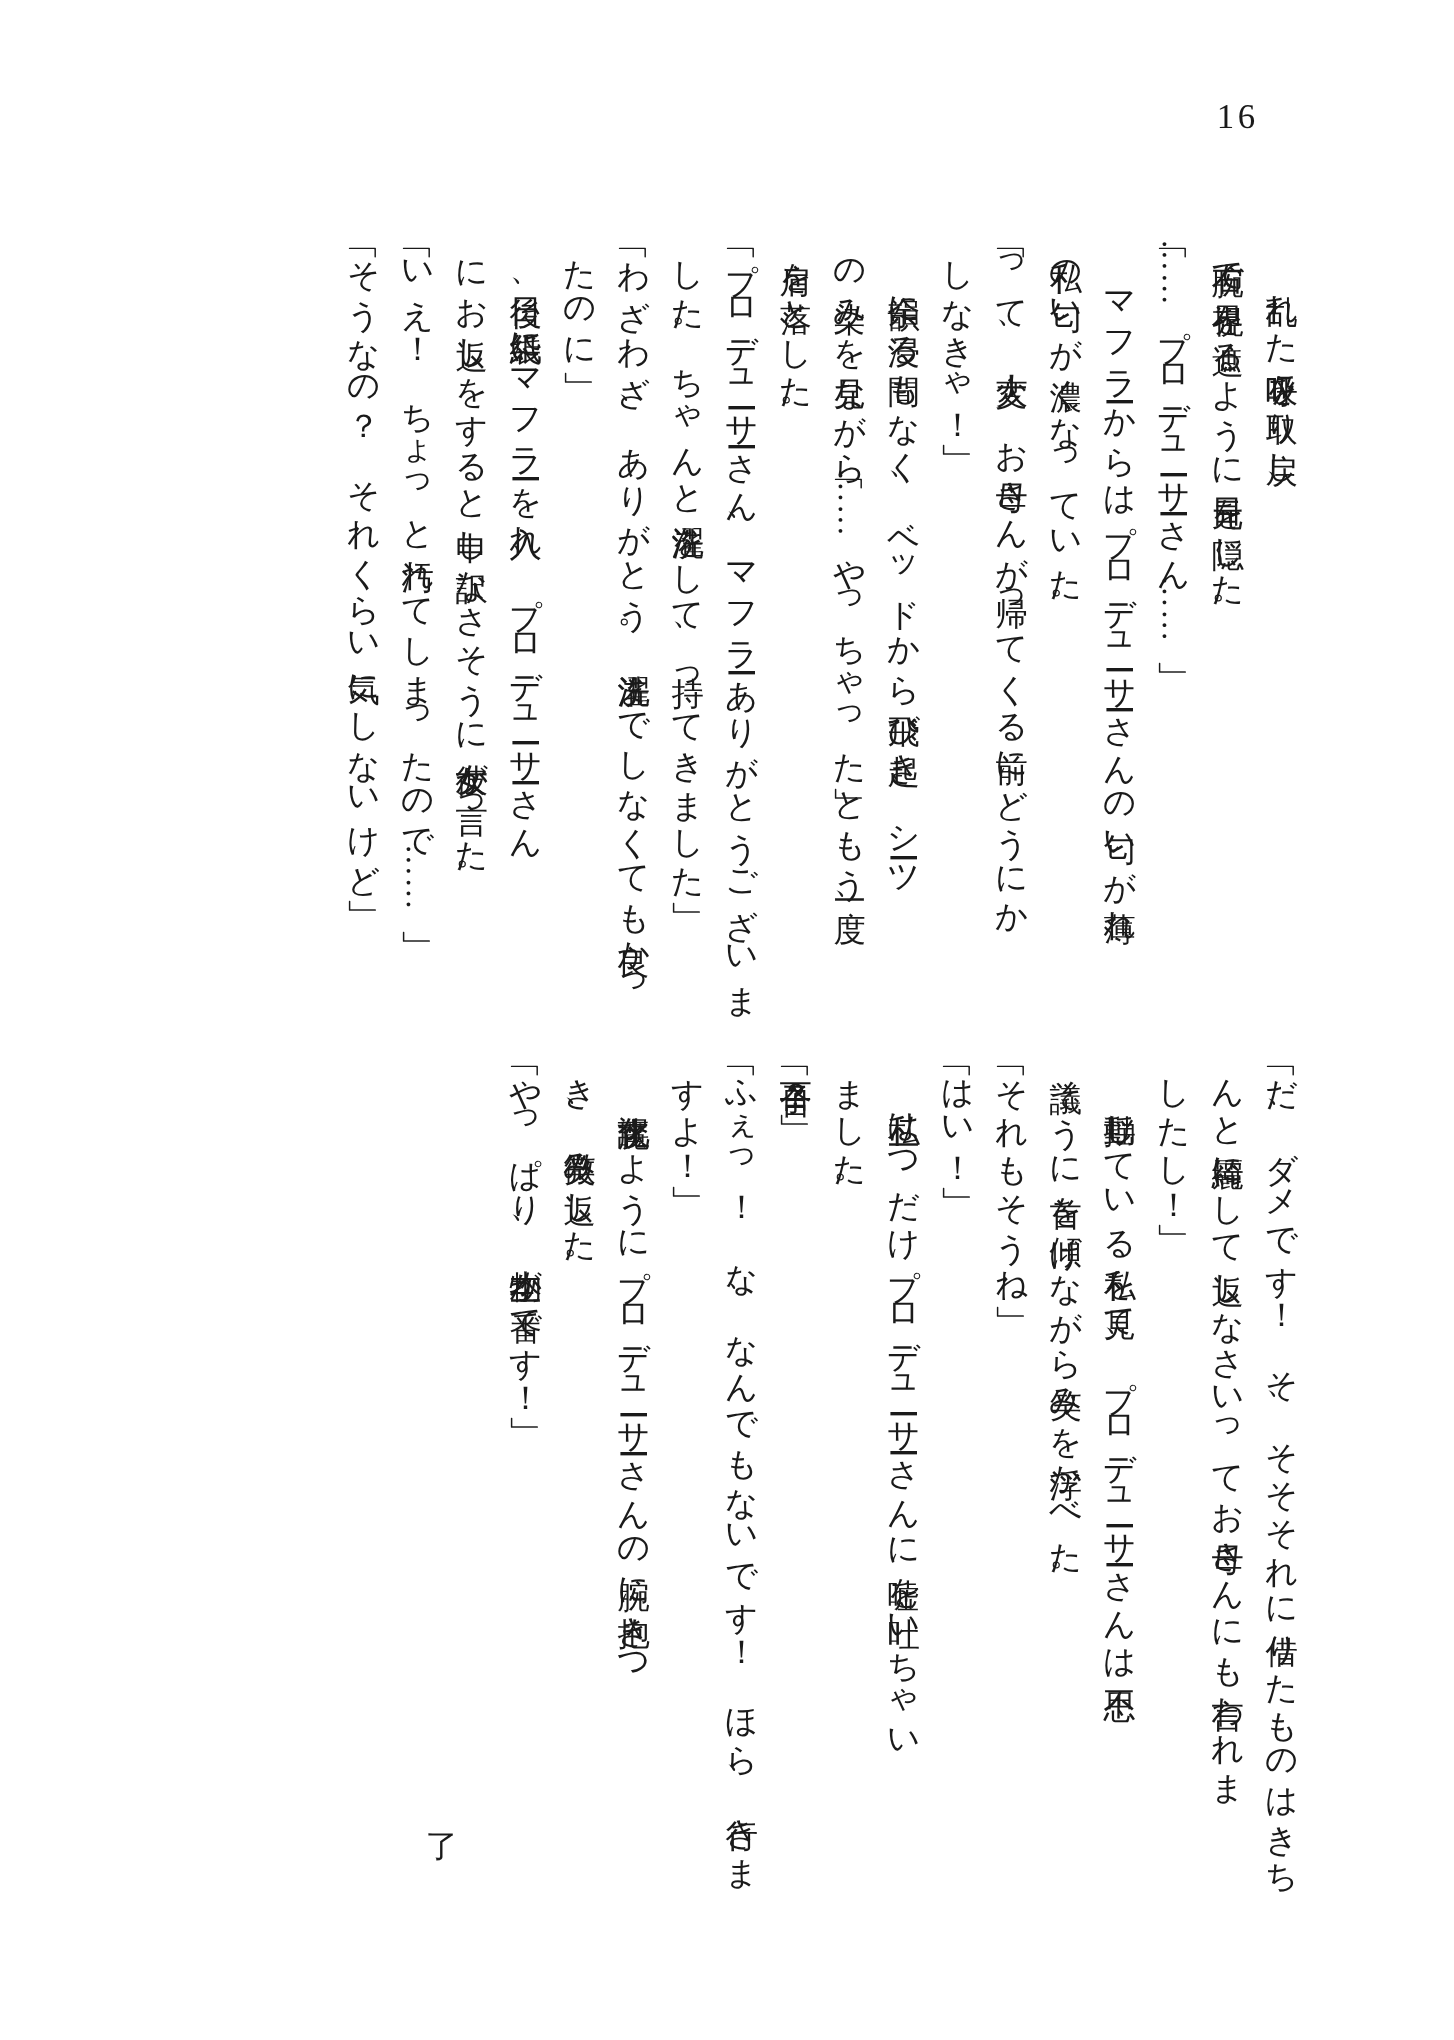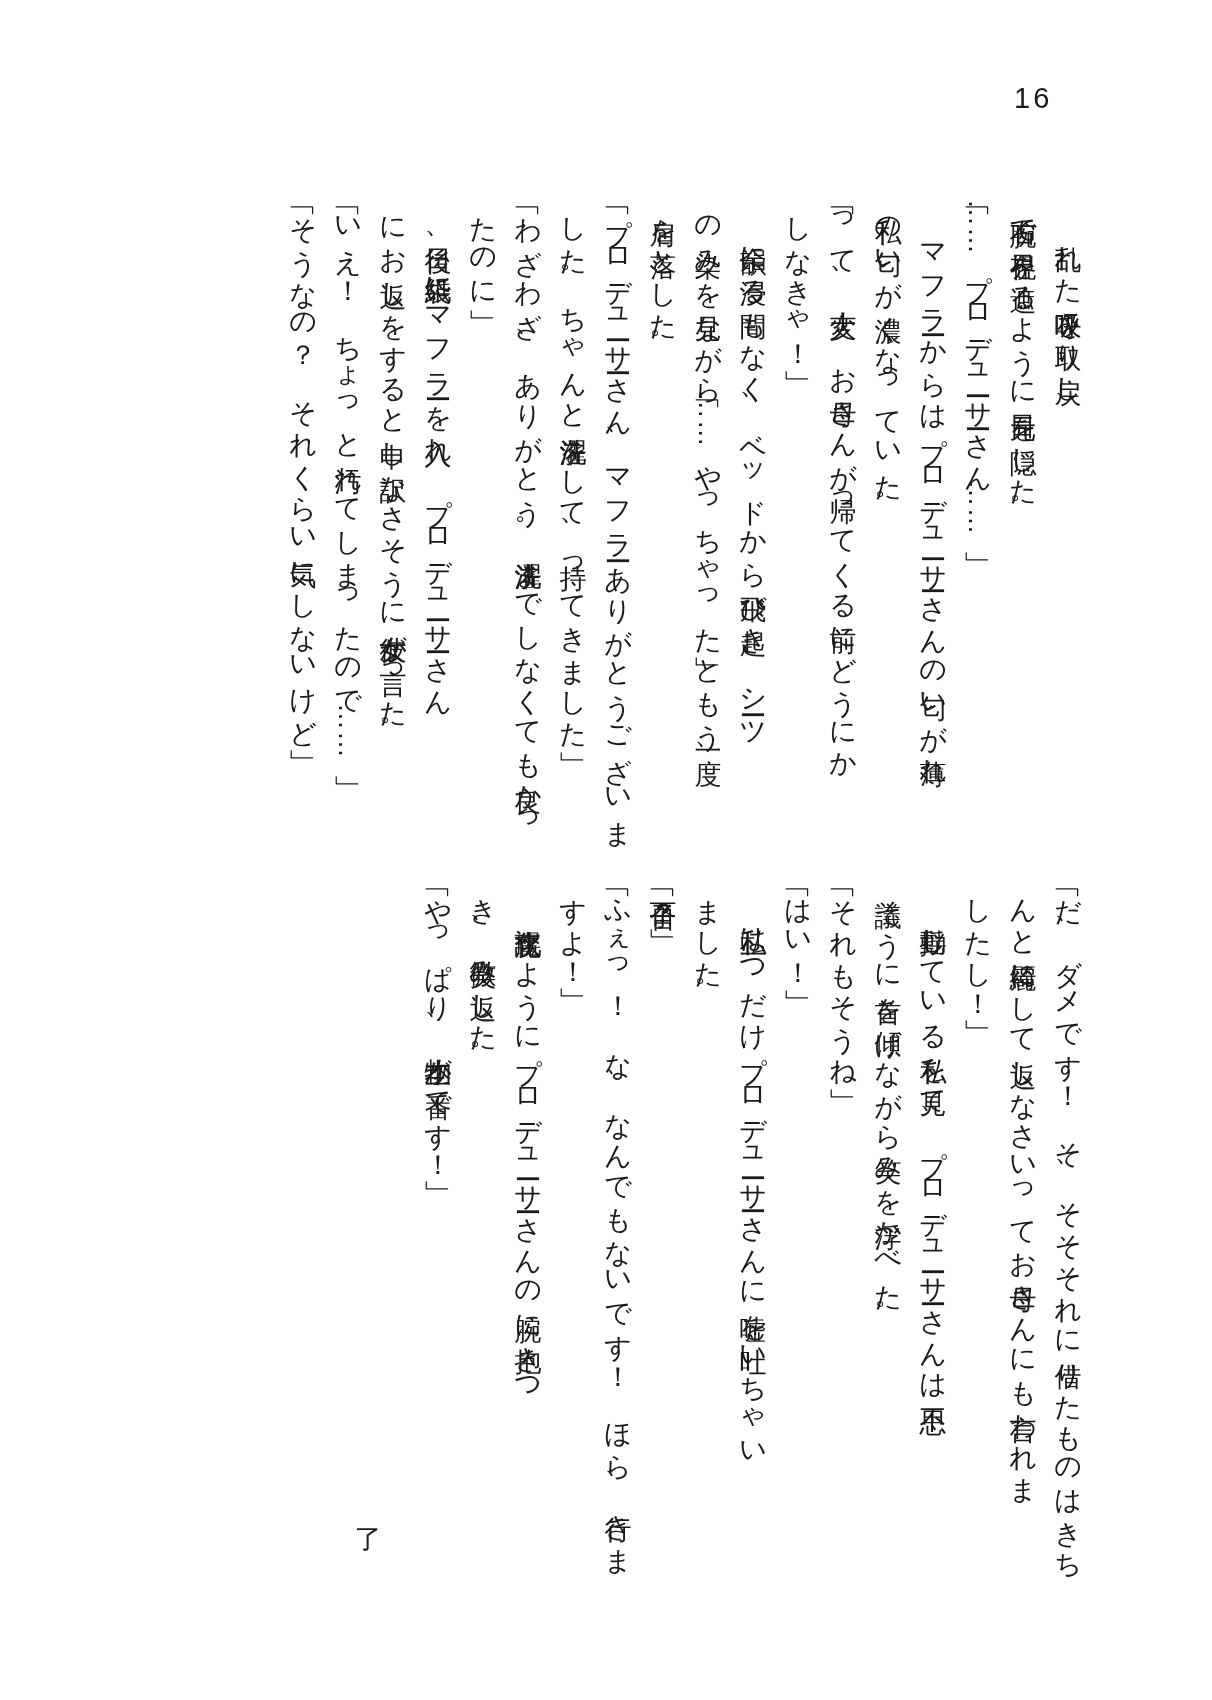--- a/index.html
+++ b/index.html
@@ -2,21 +2,21 @@
 <html><head>
 <meta charset="utf-8">
 <style>
   html, body { margin: 0; padding: 0; background: #ffffff; }
   .page {
     position: relative;
     width: 1212px;
     height: 1700px;
     background: #ffffff;
     color: #1a1a1a;
-    font-family: Liberation Sans, sans-serif;
+    font-family: Liberation Serif, serif;
     overflow: hidden;
   }
   .page-number {
     position: absolute;
     top: 82px;
     left: 1014px;
     font-size: 29px;
     letter-spacing: 3px;
   }
   .vblock {

